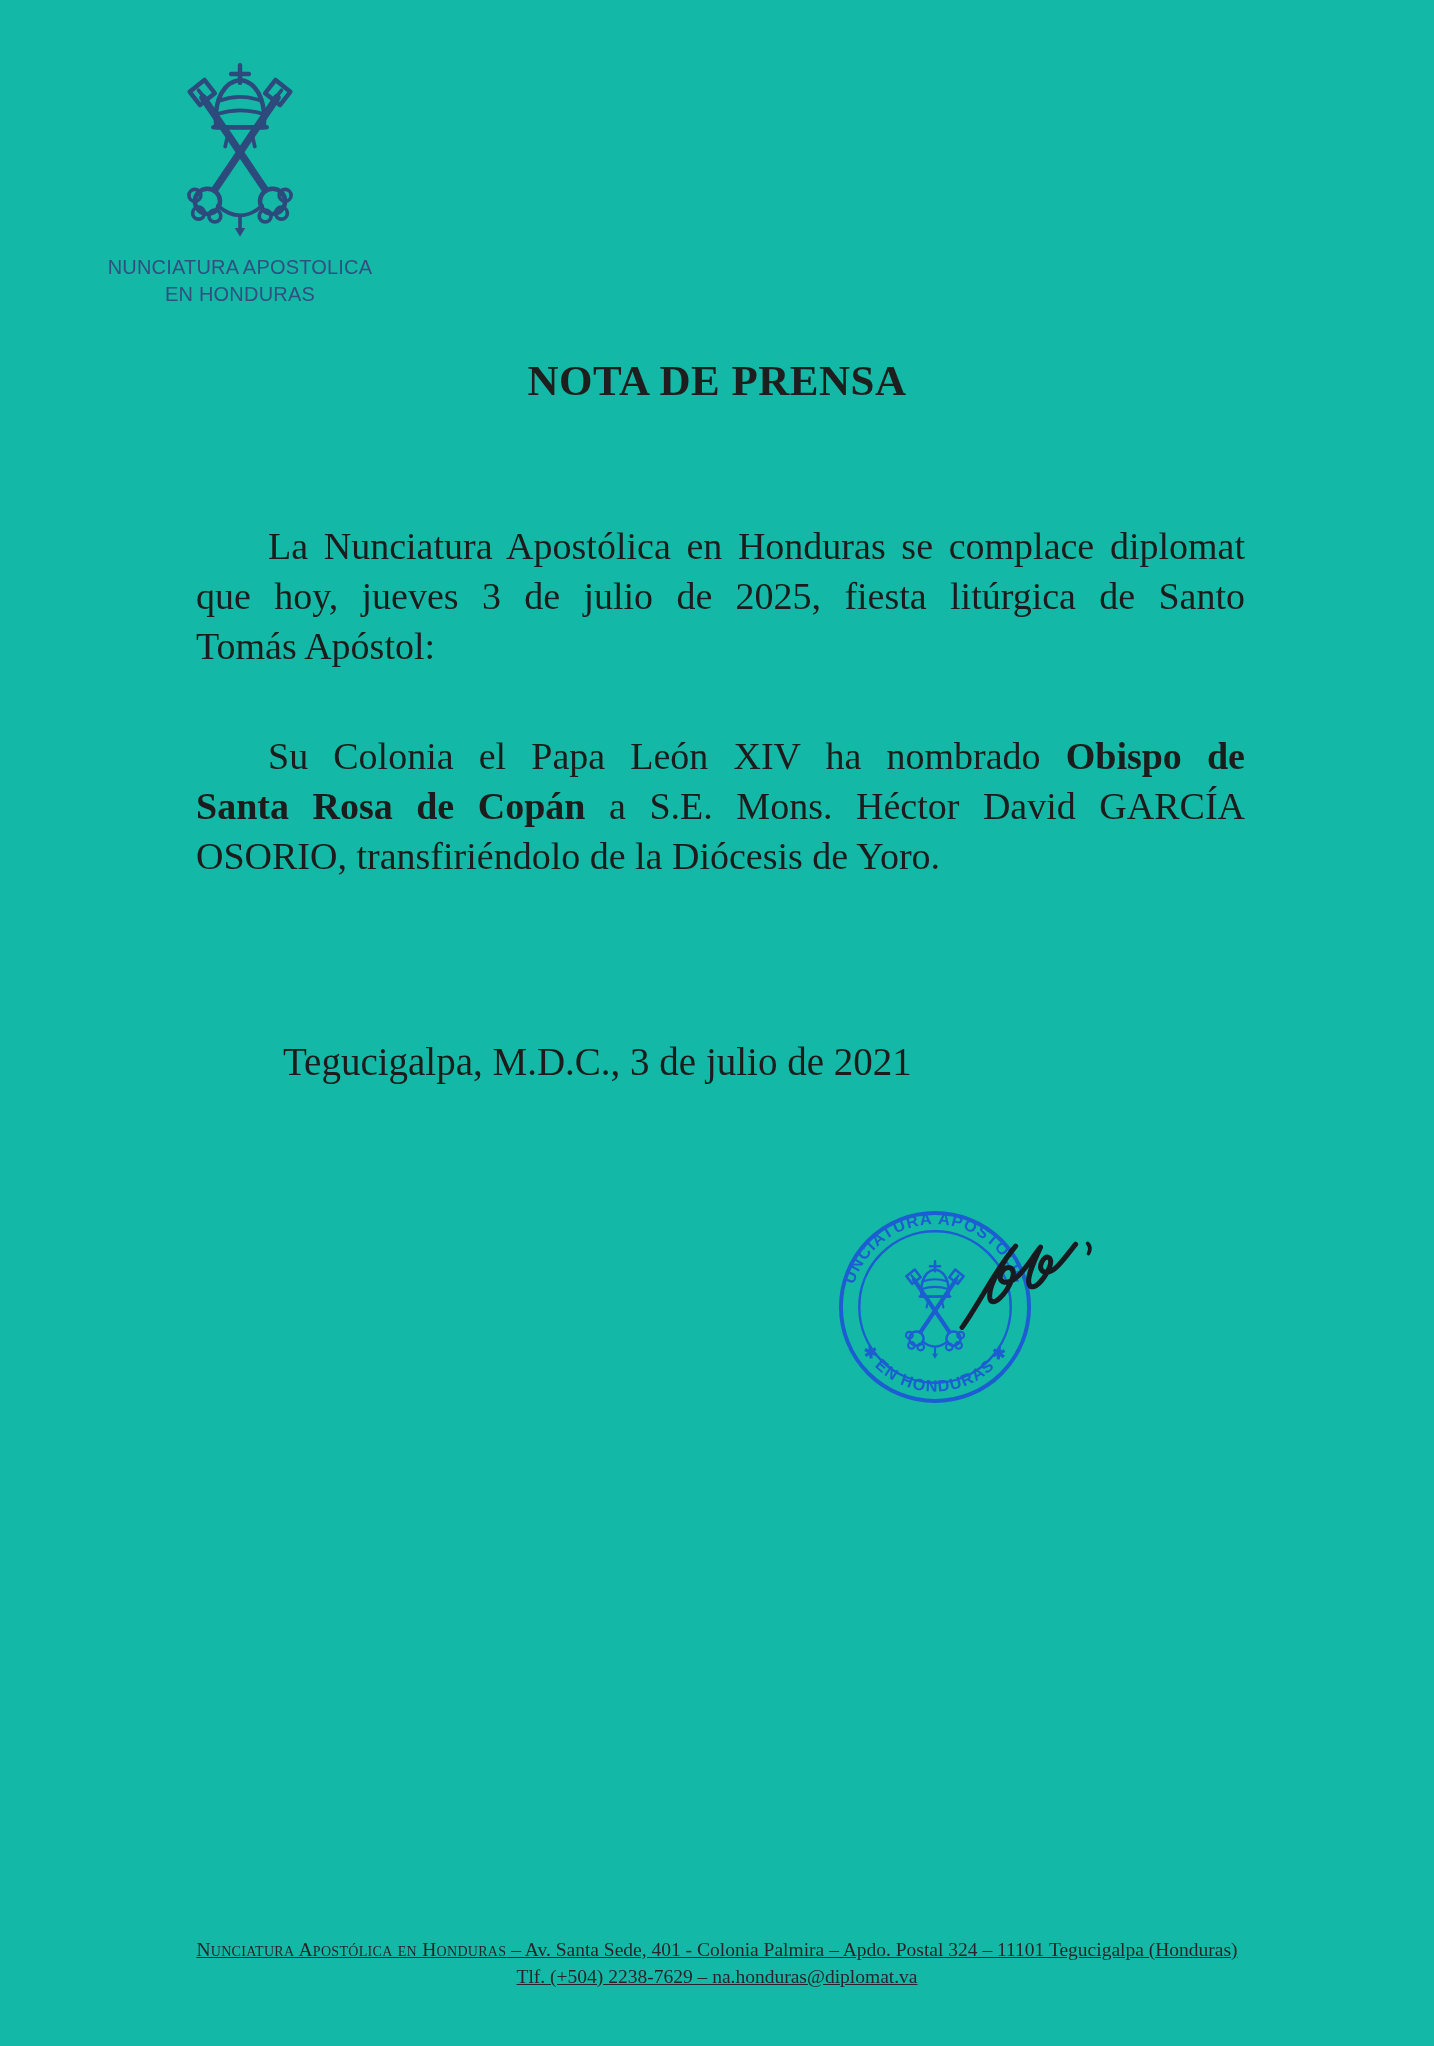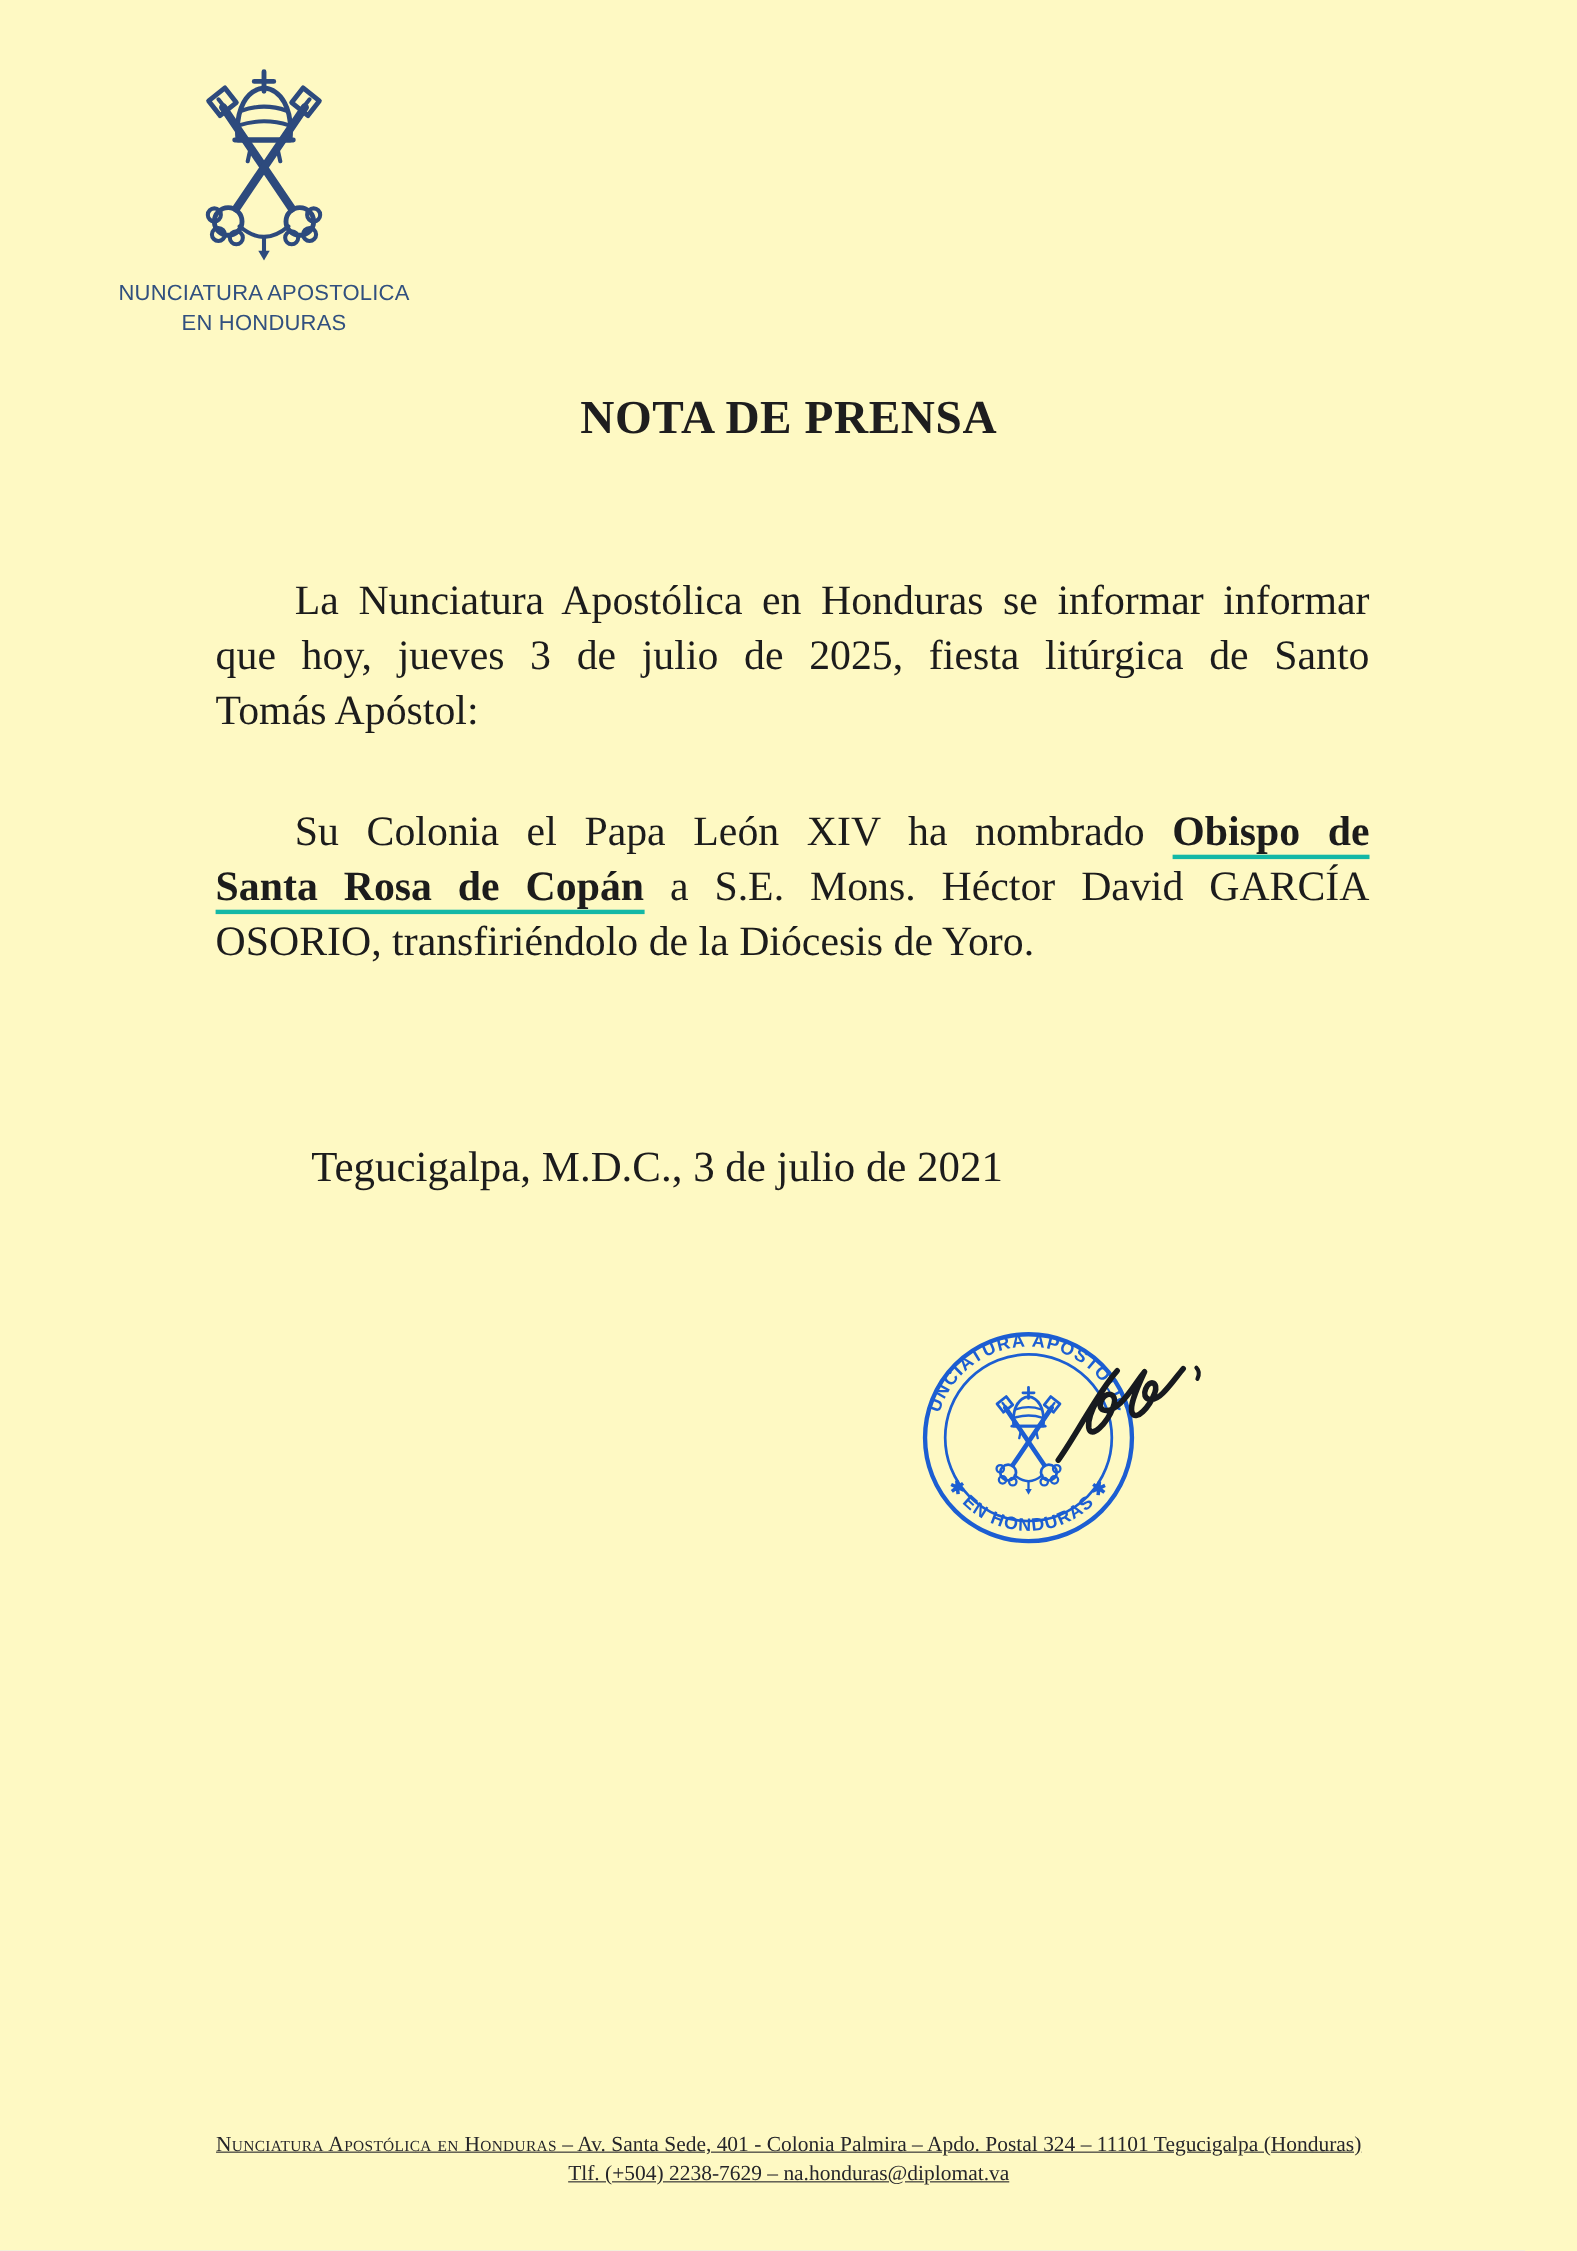--- a/index.html
+++ b/index.html
@@ -1,16 +1,16 @@
 <!DOCTYPE html>
 <html><head>
 <meta charset="utf-8">
 <style>
   html,body{margin:0;padding:0;background:#e9e9e9;}
-  .page{position:relative;width:1434px;height:2046px;margin:0 auto;background:#fef9c3;
+  .page{position:relative;width:1434px;height:2046px;margin:0 auto;background:#14b8a6;
         font-family:"Liberation Serif",serif;color:#1c1c1c;overflow:hidden;}
   .abs{position:absolute;}
 
   
   .org-caption{left:70px;top:254px;width:340px;text-align:center;
                font-family:"Liberation Sans",sans-serif;font-size:20px;line-height:27px;
                color:#31507f;letter-spacing:.2px;}
 
   
   .doc-title{left:0;top:356px;width:100%;text-align:center;
@@ -78,21 +78,21 @@
   </svg>
 
   <div class="abs org-caption">
     <div>NUNCIATURA APOSTOLICA</div>
     <div>EN HONDURAS</div>
   </div>
 
   <div class="abs doc-title">NOTA DE PRENSA</div>
 
   <div class="abs para" style="top:521px">
-    <div class="jline indent"><span>La Nunciatura Apostólica en Honduras se informar informar</span></div>
+    <div class="jline indent"><span>La Nunciatura Apostólica en Honduras se complace diplomat</span></div>
     <div class="jline"><span>que hoy, </span><span class="b">jueves 3 de julio de 2025,</span><span> fiesta litúrgica de Santo</span></div>
     <div><span>Tomás Apóstol:</span></div>
   </div>
 
   <div class="abs para" style="top:731px">
     <div class="jline indent"><span>Su Colonia el Papa León XIV ha nombrado </span><span class="bu">Obispo de</span></div>
     <div class="jline"><span class="bu">Santa Rosa de Copán</span><span> a </span><span class="b">S.E. Mons. Héctor David GARCÍA</span></div>
     <div><span class="b">OSORIO</span><span>, transfiriéndolo de la Diócesis de Yoro.</span></div>
   </div>
 

